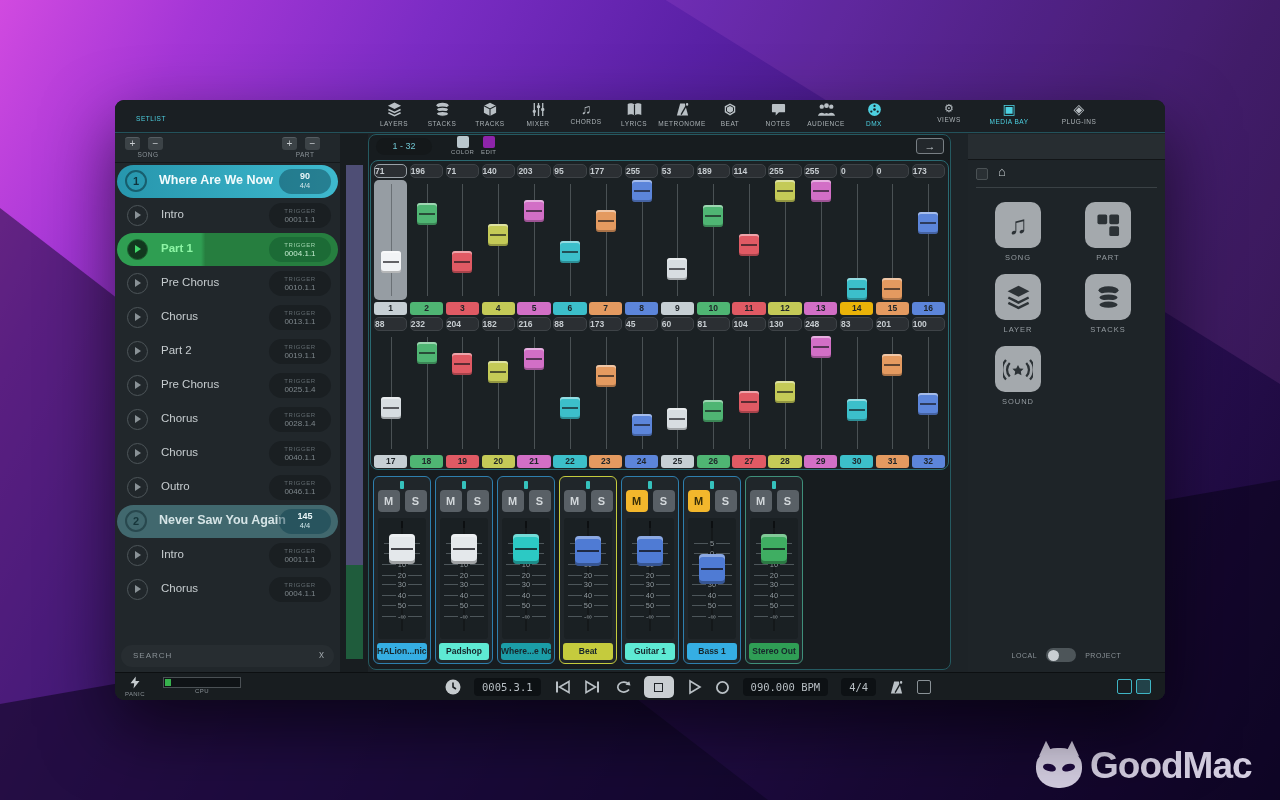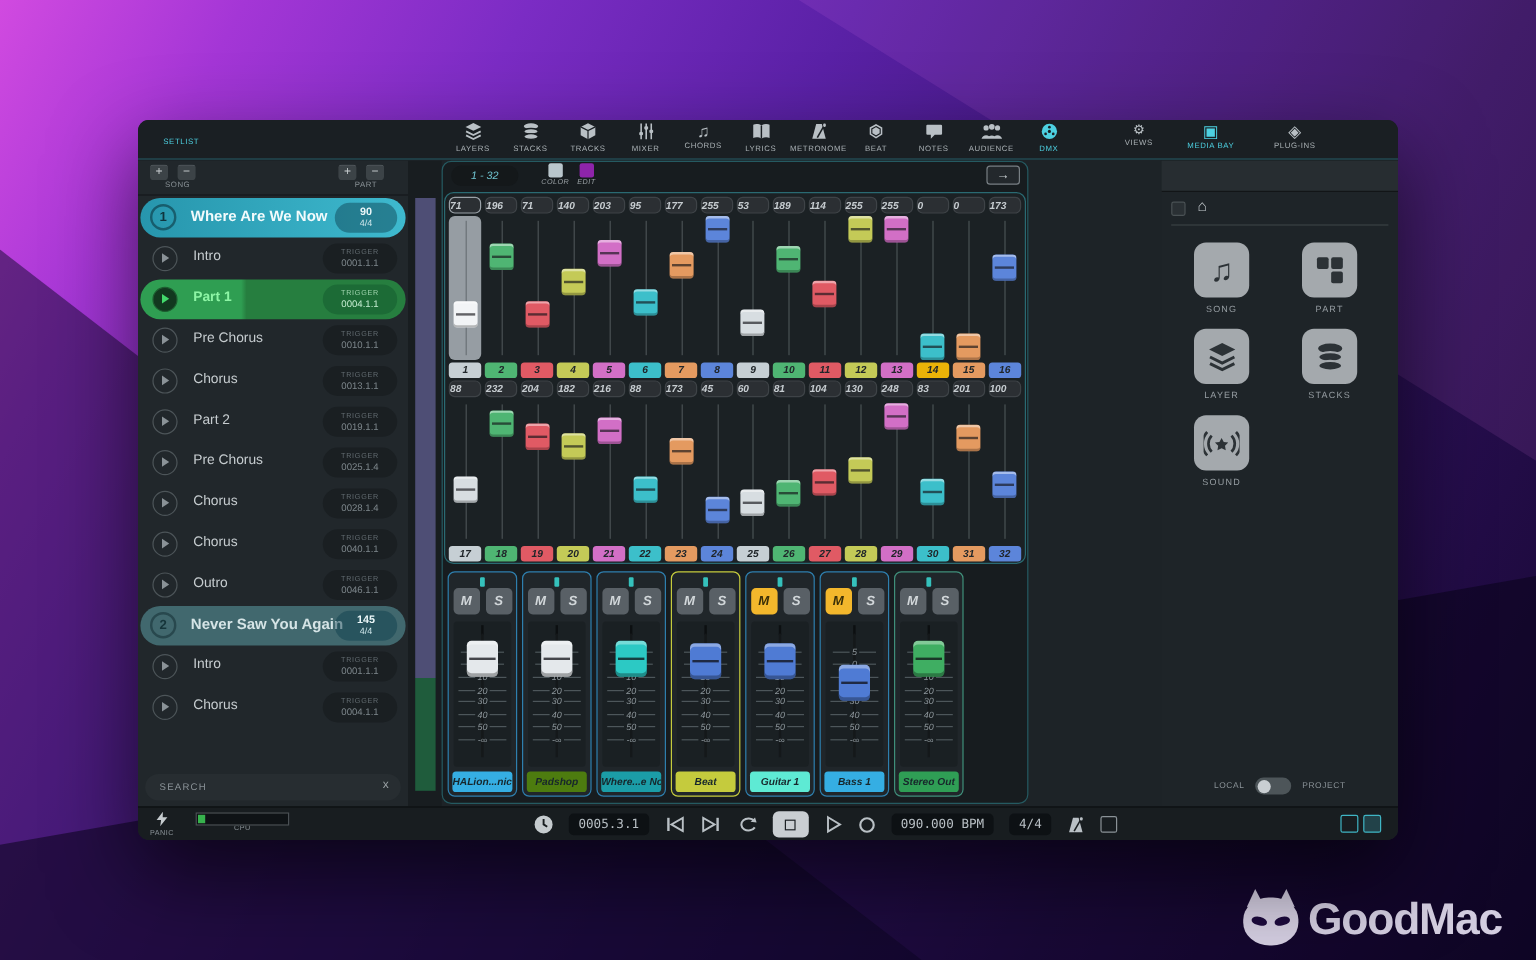--- a/index.html
+++ b/index.html
@@ -78,21 +78,21 @@
   .sb-search .ph { position:absolute; left:12px; top:6px; font-size:8px; letter-spacing:1px; color:#8a9297; }
   .sb-search .clr { position:absolute; right:10px; top:4px; font-size:10px; color:#9aa1a5; cursor:pointer; }
 
   
   .gutter { position:absolute; left:225px; width:28px; top:0; bottom:0; background:#181d20; }
   .thumb { position:absolute; left:6px; width:17px; top:31px; height:494px; }
   .thumb .seg-a { height:400px; background:#4e4e75; }
   .thumb .seg-b { height:94px; background:#1f5c3c; }
 
   
-  .main { position:absolute; left:253px; width:489px; top:0; bottom:0;font-style:italic; }
+  .main { position:absolute; left:253px; width:583px; top:0; bottom:0; }
   .main-region { position:absolute; inset:0 0 2px 0; border:1px solid #255a61; border-radius:8px; background:#171c1f; }
   .sub-header { position:relative; height:24px; }
   .range-pill { position:absolute; left:7px; top:3px; width:56px; height:17px; background:#14181a; border-radius:9px; text-align:center; font-size:9px; color:#6fc3cf; line-height:17px; cursor:pointer; }
   .swatch-group { position:absolute; top:1px; text-align:center; cursor:pointer; }
   .swatch-group .sw { width:12px; height:12px; margin:0 auto; border-radius:2px; }
   .swatch-group .swl { font-size:6px; color:#9aa1a5; letter-spacing:.4px; display:block; margin-top:1px; }
   .go-btn { position:absolute; right:6px; top:3px; width:28px; height:16px; border:1px solid #787f84; border-radius:3px; background:#23282c; color:#c5cbce; font-size:11px; line-height:14px; text-align:center; cursor:pointer; }
 
   .banks-panel { position:absolute; top:25px; left:1px; right:1px; height:310px; border:1px solid #2a6a72; border-radius:8px; background:#1b2124; padding:3px 3px; }
   .bank { display:flex; gap:2.5px; height:151px; margin-bottom:2px; }
@@ -715,21 +715,21 @@
                   <span class="sl">50</span>
                   <span class="ln"></span>
                 </div>
                 <div class="mx-scale" style="top:78%">
                   <span class="ln"></span>
                   <span class="sl">-∞</span>
                   <span class="ln"></span>
                 </div>
                 <div class="mx-handle" style="top:calc((100% - 30px)*0.18);background:#e4e8eb"></div>
               </div>
-              <div class="mx-name" style="background:#4d7c0f">Padshop</div>
+              <div class="mx-name" style="background:#5eead4">Padshop</div>
             </div>
             <div class="mx-ch" style="border-color: rgb(46, 127, 174);">
               <div class="mx-ind"></div>
               <div class="mx-ms">
                 <span class="mx-btn">M</span>
                 <span class="mx-btn">S</span>
               </div>
               <div class="mx-fader">
                 <div class="vline"></div>
                 <div class="mx-scale" style="top:18%">

